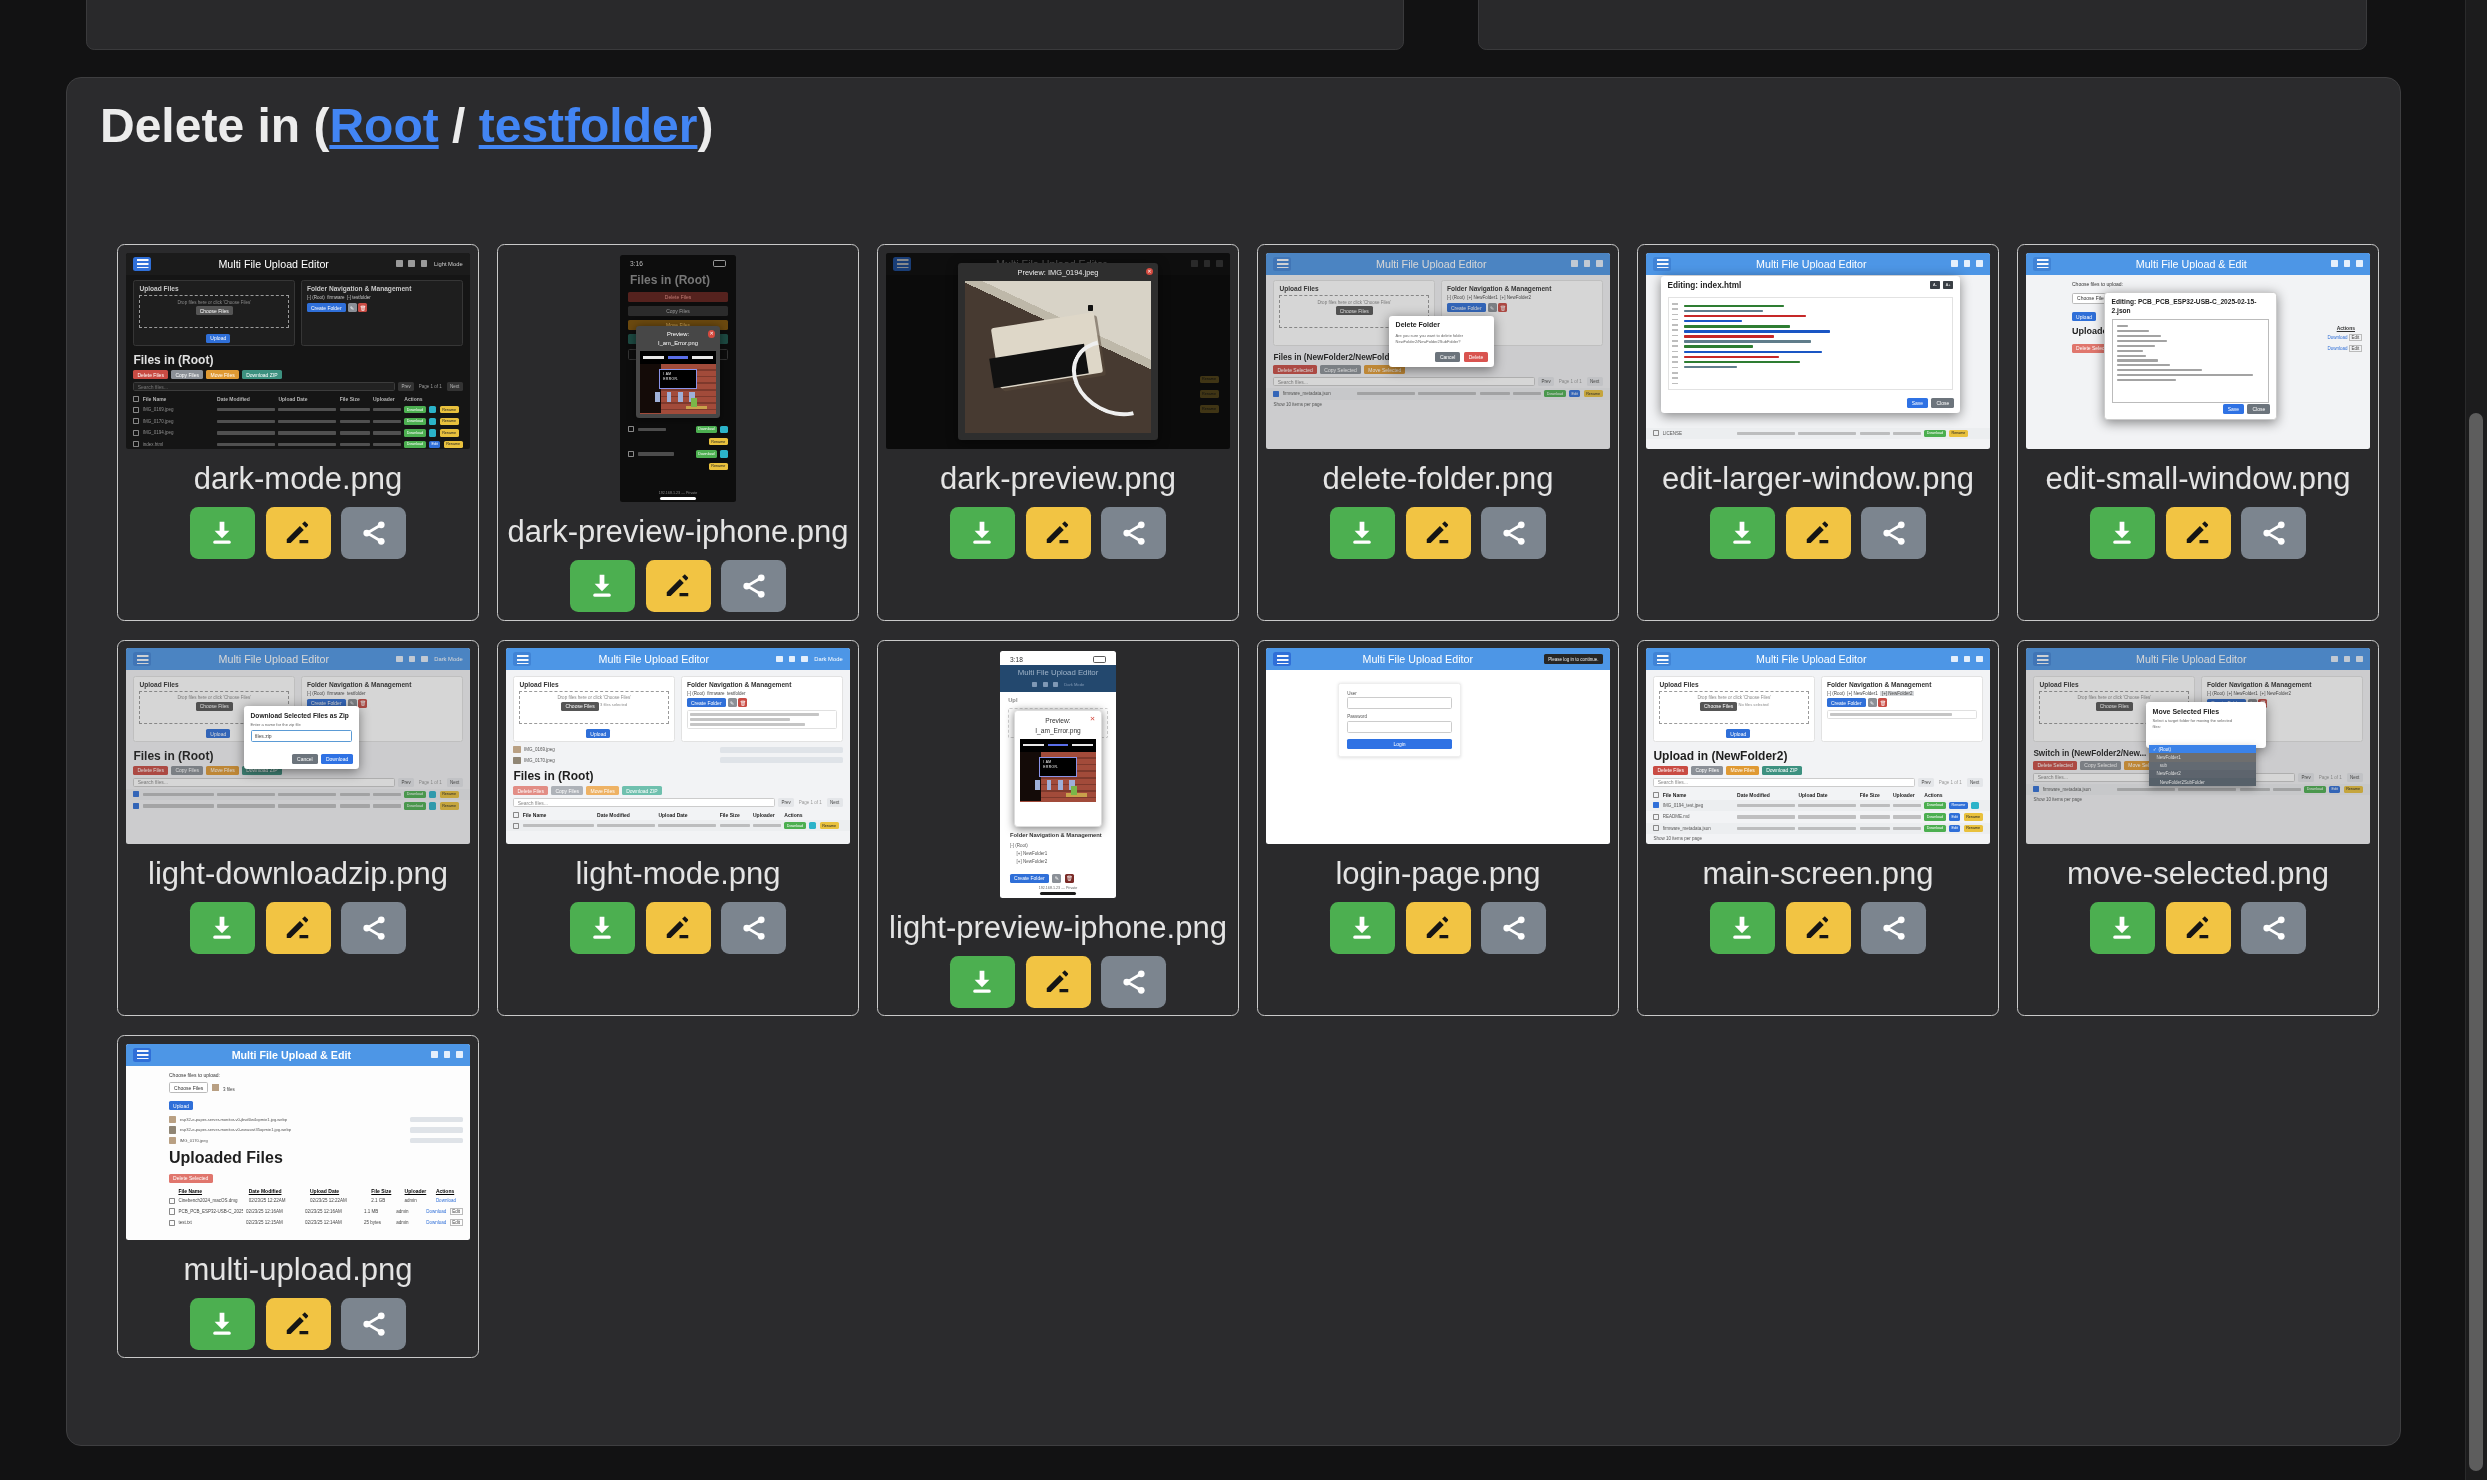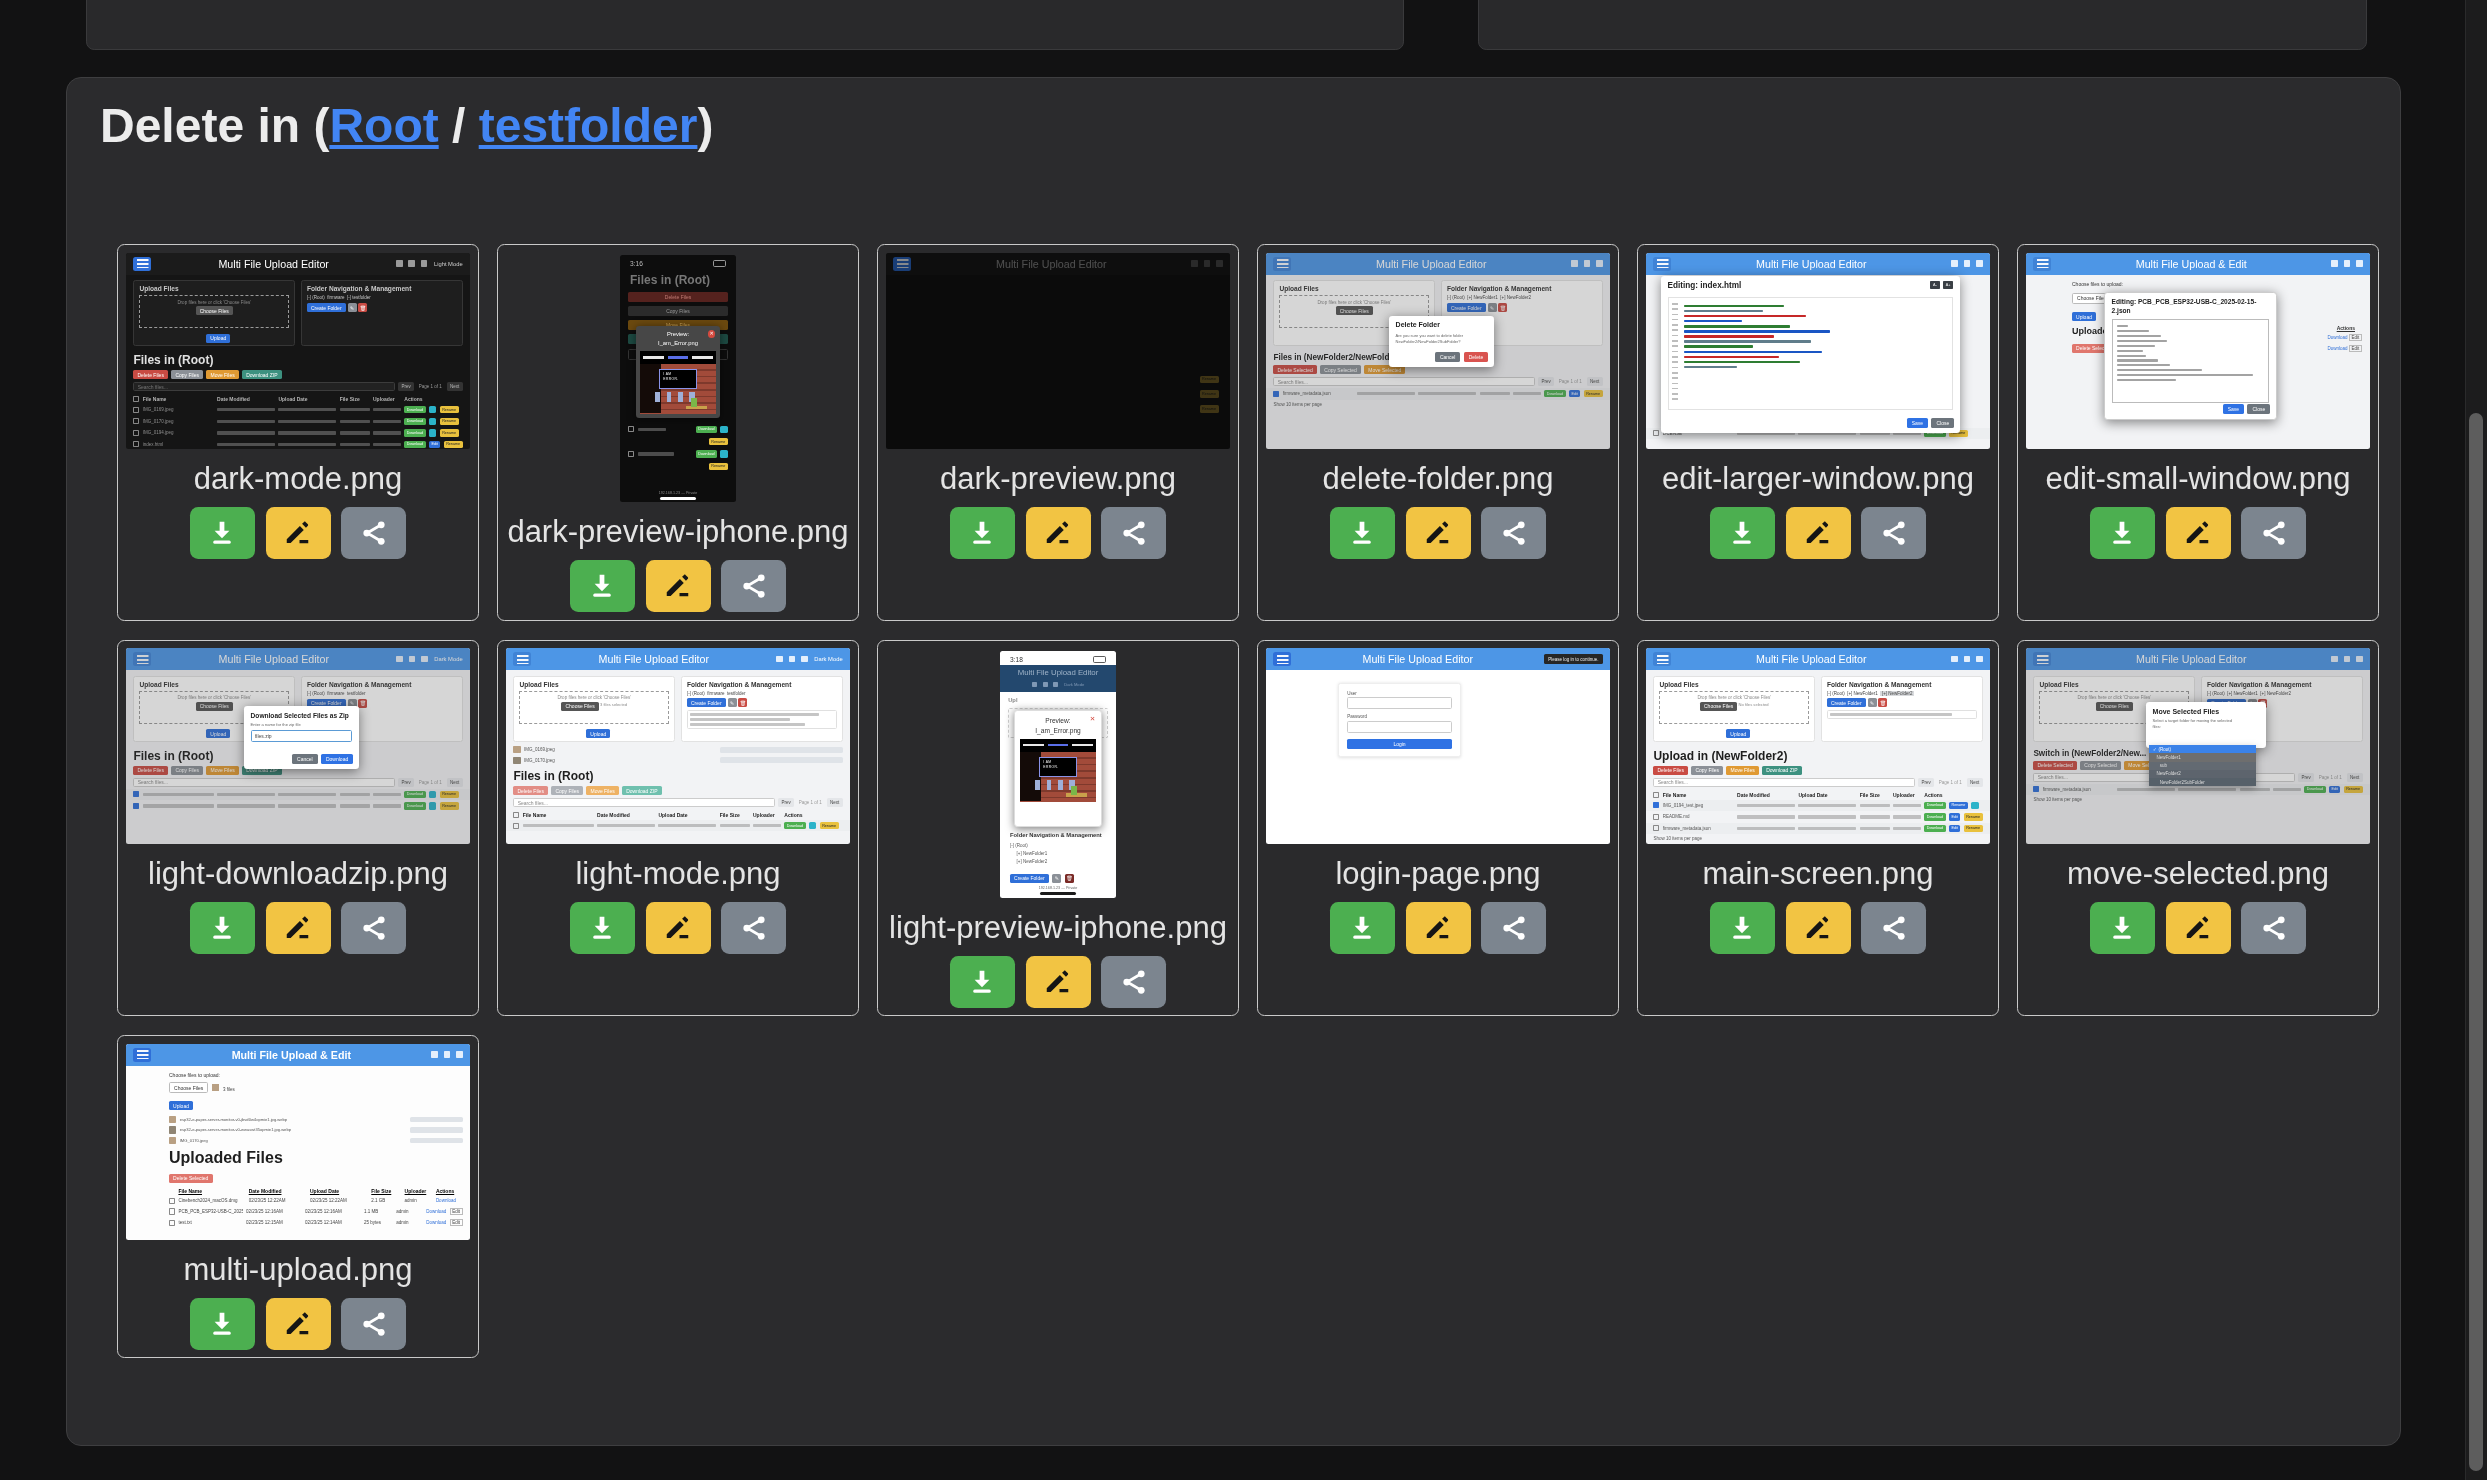--- a/index.html
+++ b/index.html
@@ -338,20 +338,30 @@
                 <i></i>
                 <i></i>
               </span>
             </div>
           <div style="position:absolute;right:11.5px;top:123px;display:flex;flex-direction:column;gap:7.4px;opacity:.45">
             <span class="pill p-yellow">Rename</span>
               <span class="pill p-yellow">Rename</span>
               <span class="pill p-yellow">Rename</span>
           </div>
           <div class="dimmer dark"></div>
+          <div class="modal" style="left:72px;right:72px;top:10px;bottom:8.2px;background:#2e2e2e;color:#eee">
+            <h6 style="text-align:center;font-weight:normal;font-size:7.4px">Preview: IMG_0194.jpeg</h6>
+            <span class="closered" style="top:5px">✕</span>
+            <div class="photo">
+                <div class="dev"></div>
+                <div class="devlabel"></div>
+                <div class="devbtn"></div>
+                <div class="cable"></div>
+              </div>
+          </div>
         </div>
         <figcaption class="fname">dark-preview.png</figcaption>
         <div class="acts">
             <button class="act dl">
               <svg viewBox="0 0 24 24">
                 <path fill="#fff" d="M10.1 3h3.8v7.2h4L12 16.2 6.1 10.2h4z"></path>
                 <rect x="5" y="18" width="14" height="2.6" rx="1.2" fill="#fff"></rect>
               </svg>
             </button>
             <button class="act ed">
@@ -464,21 +474,21 @@
           <div class="sline z" style="margin-top:153px">
               <span class="cb"></span>
               <span class="w1">LICENSE</span>
               <span class="bar w2"></span>
               <span class="bar w3"></span>
               <span class="bar w4"></span>
               <span class="bar w5"></span>
               <span class="pill p-green">Download</span>
               <span class="pill p-yellow">Rename</span>
             </div>
-          <div class="modal" style="left:15px;right:30px;top:23px;height:157px">
+          <div class="modal" style="left:15px;right:30px;top:23px;height:137px">
             <h6 style="font-size:8.2px">Editing: index.html</h6>
             <span class="azoom">
                 <span>A-</span>
                 <span>A+</span>
               </span>
             <div class="codebox">
               <div class="cl" style="width:38%;background:#2e7d32"></div>
               <div class="cl" style="width:30%;background:#607d8b"></div>
               <div class="cl" style="width:46%;background:#c62828"></div>
               <div class="cl" style="width:22%;background:#1a56c4"></div>

